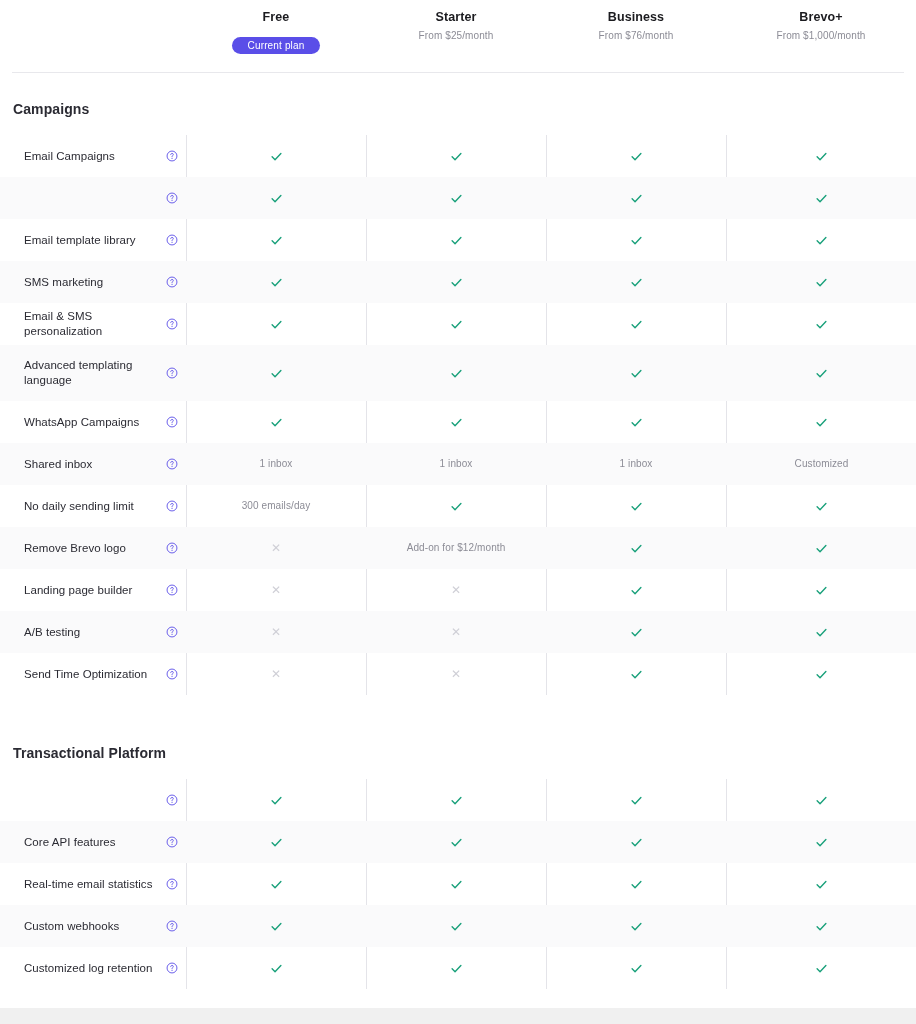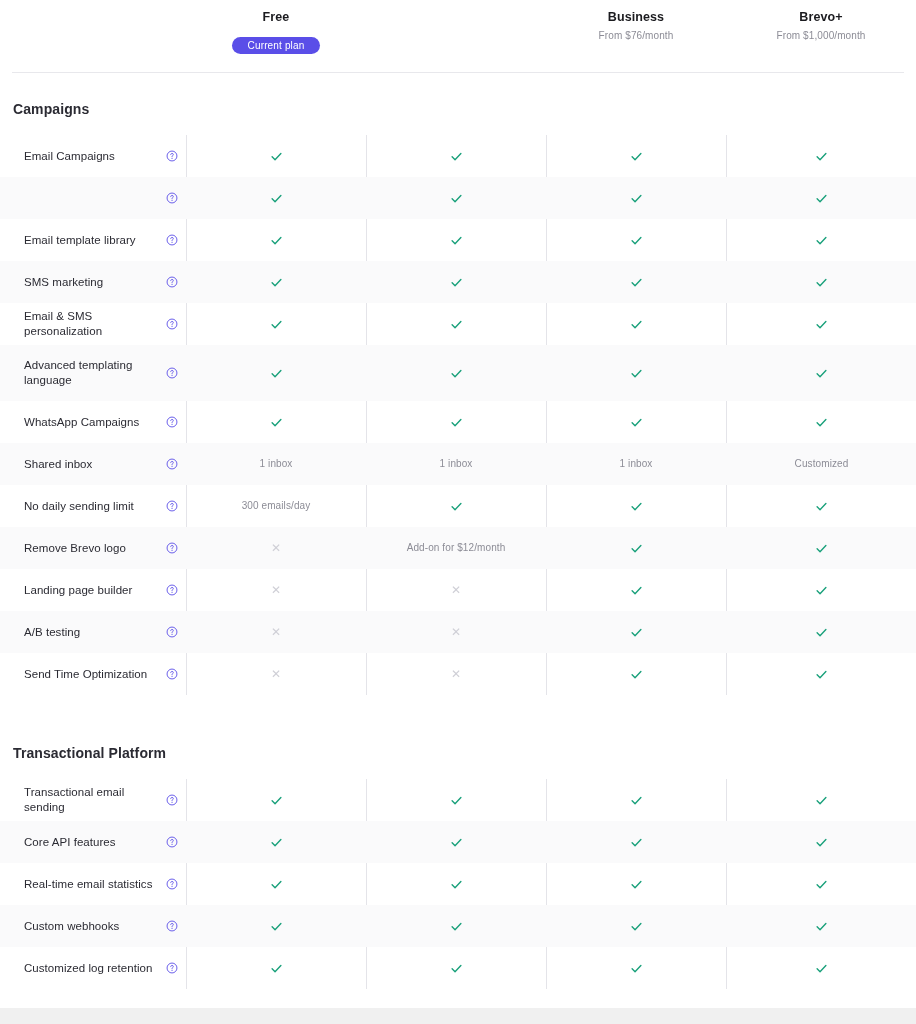--- a/index.html
+++ b/index.html
@@ -178,20 +178,24 @@
 </head>
 <body>
 
 <div class="page">
 
   <div class="plan-header" id="plan-header">
       <div class="plan-col" style="left: 186px; width: 180px;">
         <div class="plan-name">Free</div>
         <div><span class="current-plan-badge">Current plan</span></div>
       </div>
+      <div class="plan-col" style="left: 366px; width: 180px;">
+        <div class="plan-name">Starter</div>
+        <div class="plan-price">From $25/month</div>
+      </div>
       <div class="plan-col" style="left: 546px; width: 180px;">
         <div class="plan-name">Business</div>
         <div class="plan-price">From $76/month</div>
       </div>
       <div class="plan-col" style="left: 726px; width: 190px;">
         <div class="plan-name">Brevo+</div>
         <div class="plan-price">From $1,000/month</div>
       </div>
     </div>
   <div class="header-rule"></div>
@@ -497,21 +501,20 @@
         <div class="section-title" style="margin-bottom: 18px;">Transactional Platform</div>
         <div class="rows">
           <div class="col-lines">
             <div class="col-line" style="left: 186px;"></div>
             <div class="col-line" style="left: 366px;"></div>
             <div class="col-line" style="left: 546px;"></div>
             <div class="col-line" style="left: 726px;"></div>
           </div>
           <div class="row">
             <div class="feat-cell">
-              <span class="feat-label">Transactional email sending</span>
               <span class="help-icon">
                 <svg viewBox="0 0 16 16" width="12" height="12">
                   <circle cx="8" cy="8" r="6.6" fill="none" stroke="#5a4ee8" stroke-width="1.2"></circle>
                   <path d="M6.3 6.2c0-1 .8-1.7 1.75-1.7s1.7.68 1.7 1.6c0 .8-.5 1.15-1.05 1.5-.45.3-.6.55-.6 1.05v.25" fill="none" stroke="#5a4ee8" stroke-width="1.15" stroke-linecap="round"></path>
                   <circle cx="8.05" cy="11.1" r="0.78" fill="#5a4ee8"></circle>
                 </svg>
               </span>
             </div>
             <div class="val-cell"><span><svg viewBox="0 0 16 16" width="13" height="13" class="tick">
                   <path d="M2.6 8.4 L6.2 11.9 L13.4 4.3" fill="none" stroke="#18a07a" stroke-width="1.7" stroke-linecap="round" stroke-linejoin="round"></path>

